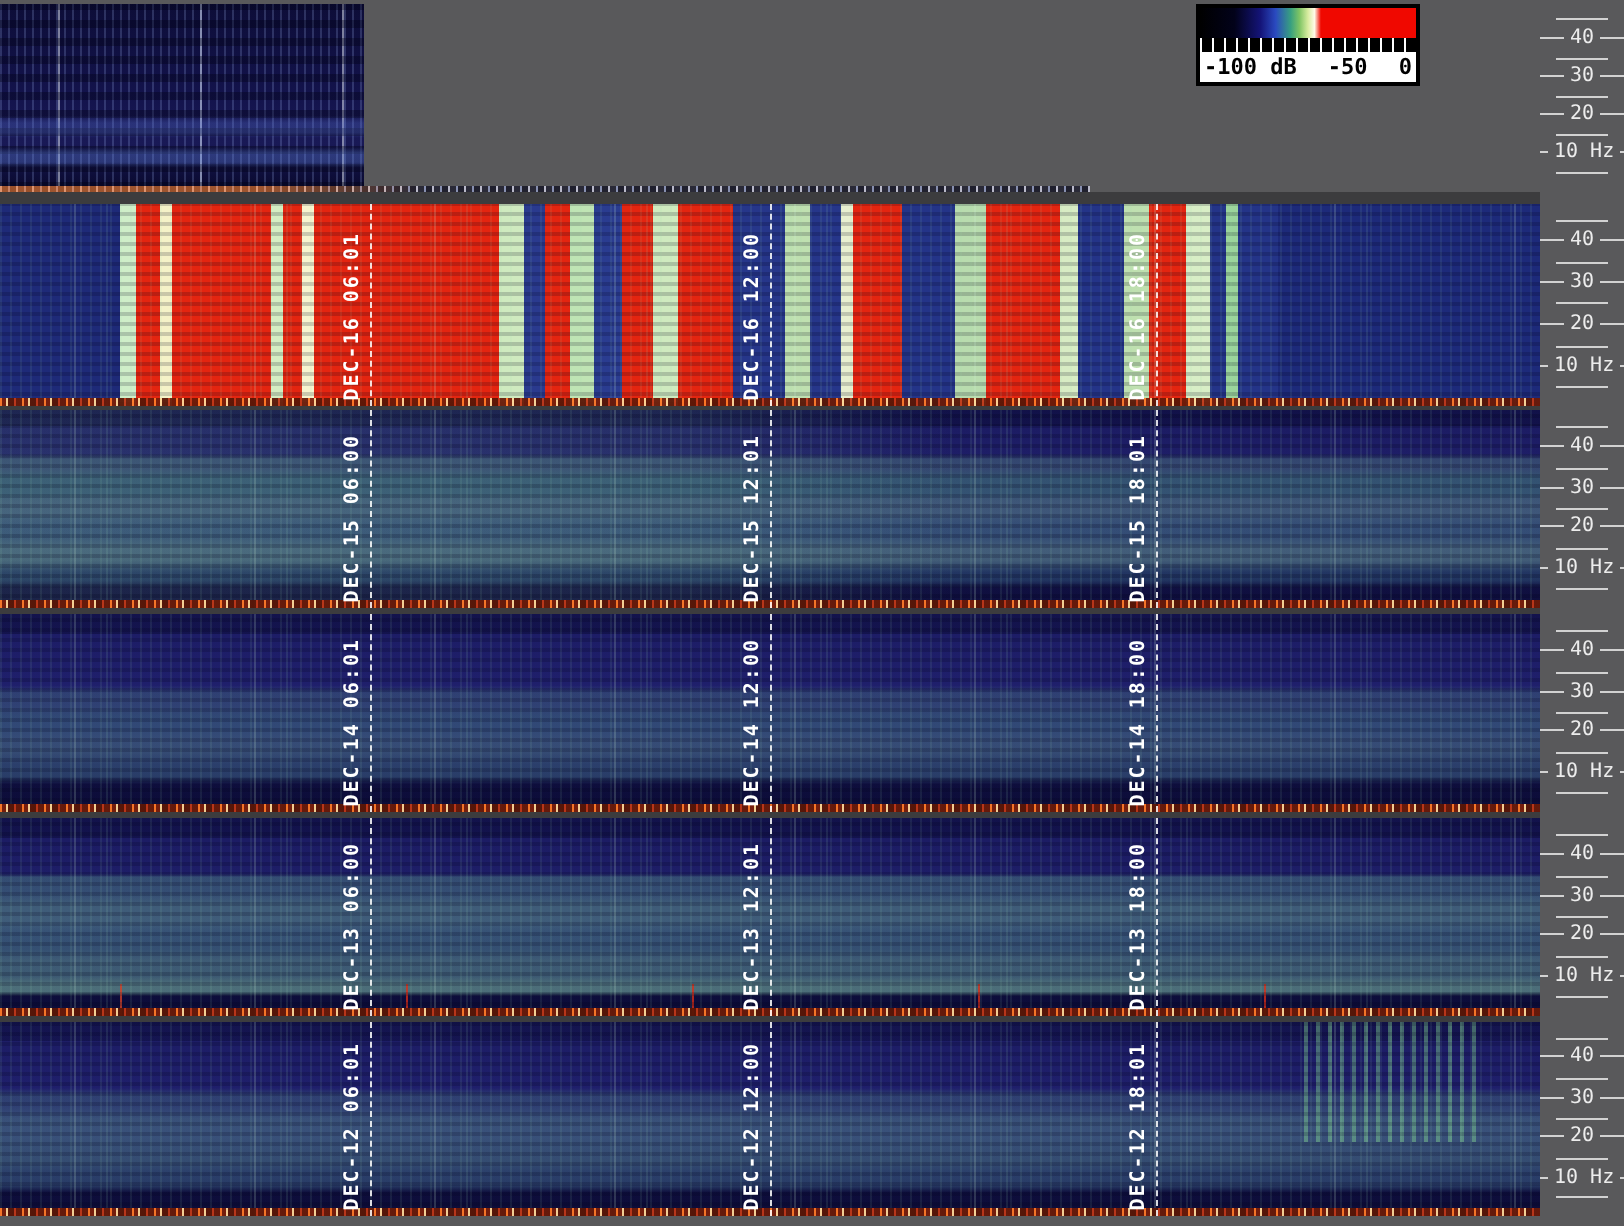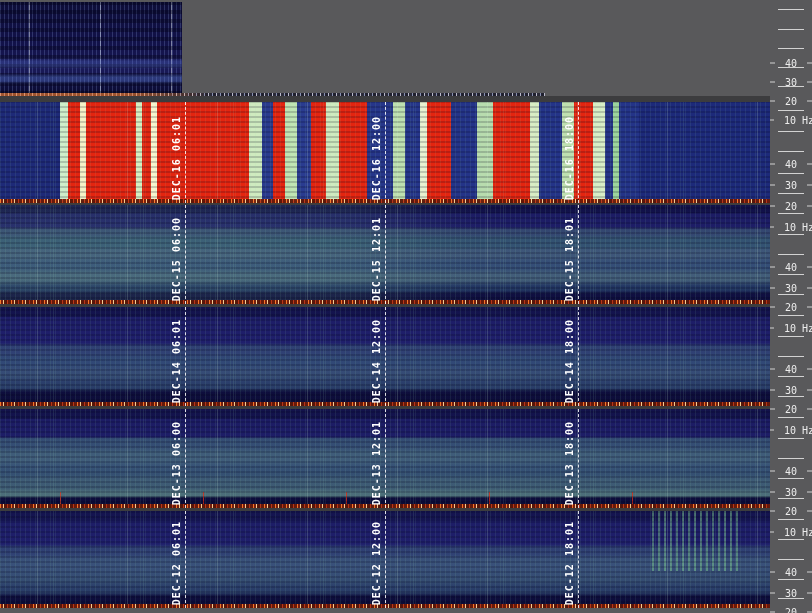--- a/index.html
+++ b/index.html
@@ -96,21 +96,21 @@
   .sep{position:absolute;left:0;width:770px;background:#3c3c3e;}
 
   
   .mk{position:absolute;top:0;bottom:0;width:0;border-left:1px dashed rgba(255,255,255,.85);}
   .ml{position:absolute;bottom:3px;left:-15px;writing-mode:vertical-rl;transform:rotate(180deg);
       color:#fff;font:bold 10px "DejaVu Sans Mono",monospace;white-space:nowrap;letter-spacing:1px;}
 
   
   .freq{position:absolute;left:770px;width:42px;}
   .freq i{position:absolute;left:8px;right:8px;height:1px;background:#d2d2d2;}
-  .fl{position:absolute;left:0;right:0;display:flex;align-items:center;gap:10px;transform:translateY(-50%);margin-top:44px;}
+  .fl{position:absolute;left:0;right:0;display:flex;align-items:center;gap:3px;transform:translateY(-50%);}
   .fl .ln{flex:1;height:1px;background:#d2d2d2;min-width:4px;}
   .fl b{color:#ececec;font:bold 10px "DejaVu Sans Mono",monospace;font-weight:normal;white-space:nowrap;}
 </style>
 </head>
 <body>
 
 <div id="screen">
 
   <div class="row" style="top:2px;height:93px;">
     <div class="sgram s1">
@@ -360,14 +360,23 @@
         <span class="ln"></span>
       </div>
     <div class="fl" style="top:80%">
         <span class="ln"></span>
         <b>10 Hz</b>
         <span class="ln"></span>
       </div>
   </div>
 
 
+  <div class="cbar">
+    <div class="cb-grad"></div>
+    <div class="cb-ticks"></div>
+    <div class="cb-labels">
+      <span>-100 dB</span>
+      <span>-50</span>
+      <span>0</span>
+    </div>
+  </div>
 
 </div>
 
 </body></html>

